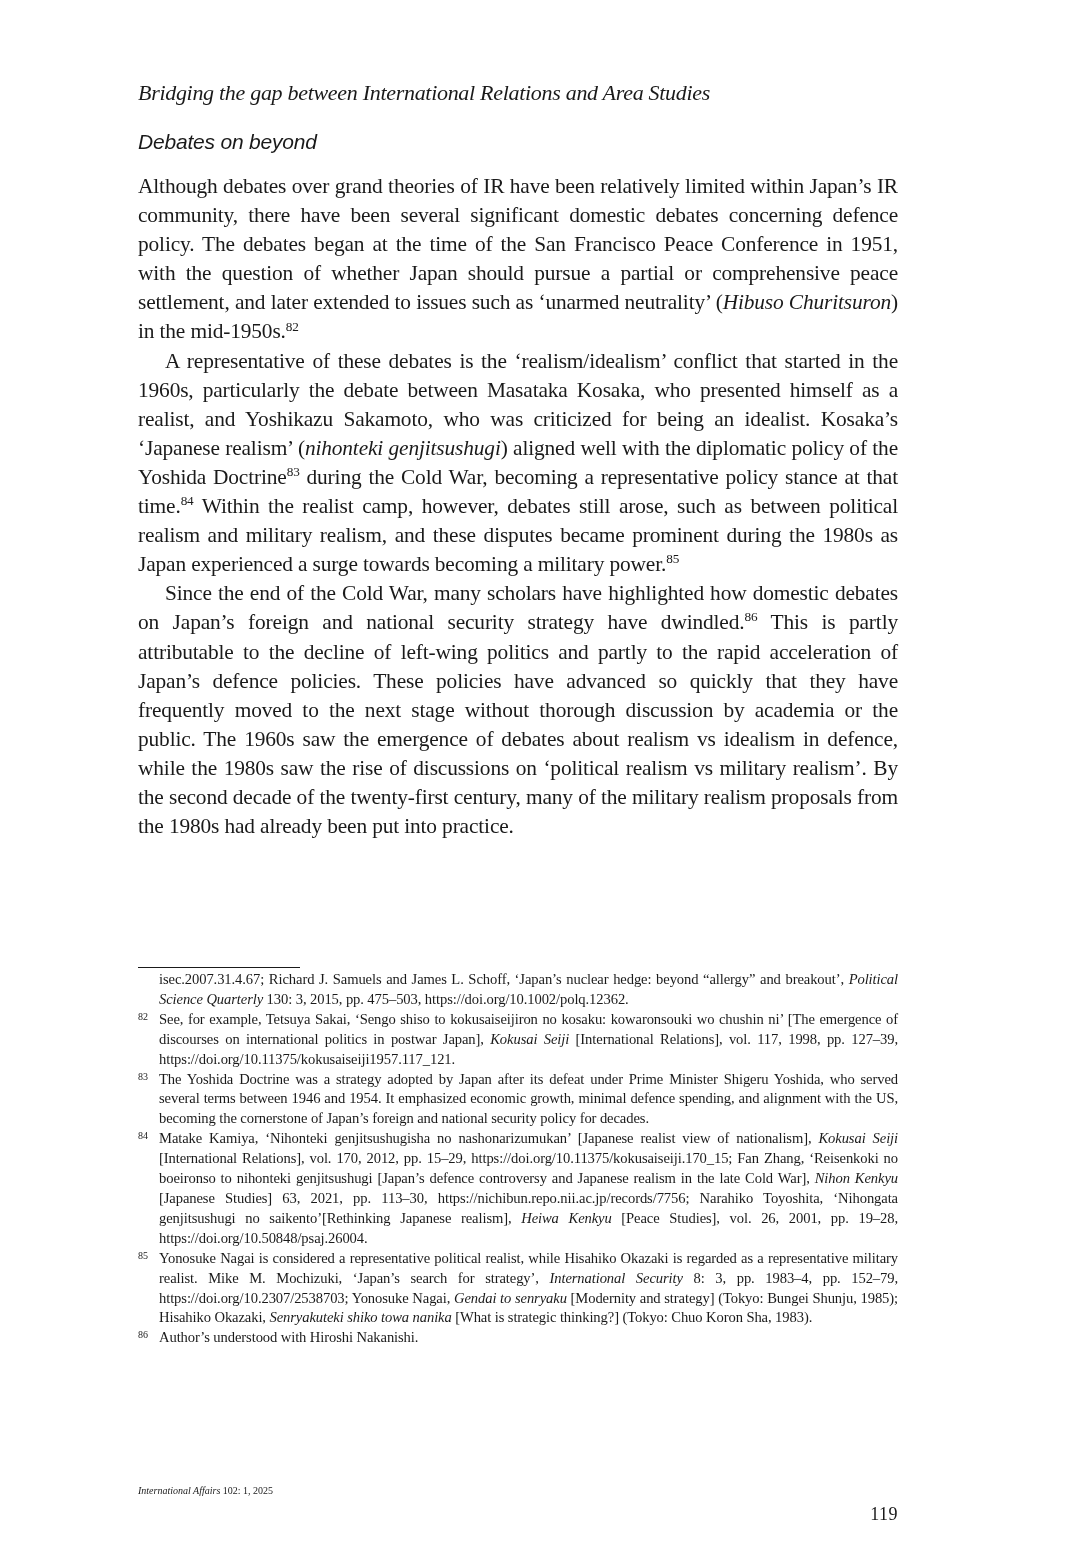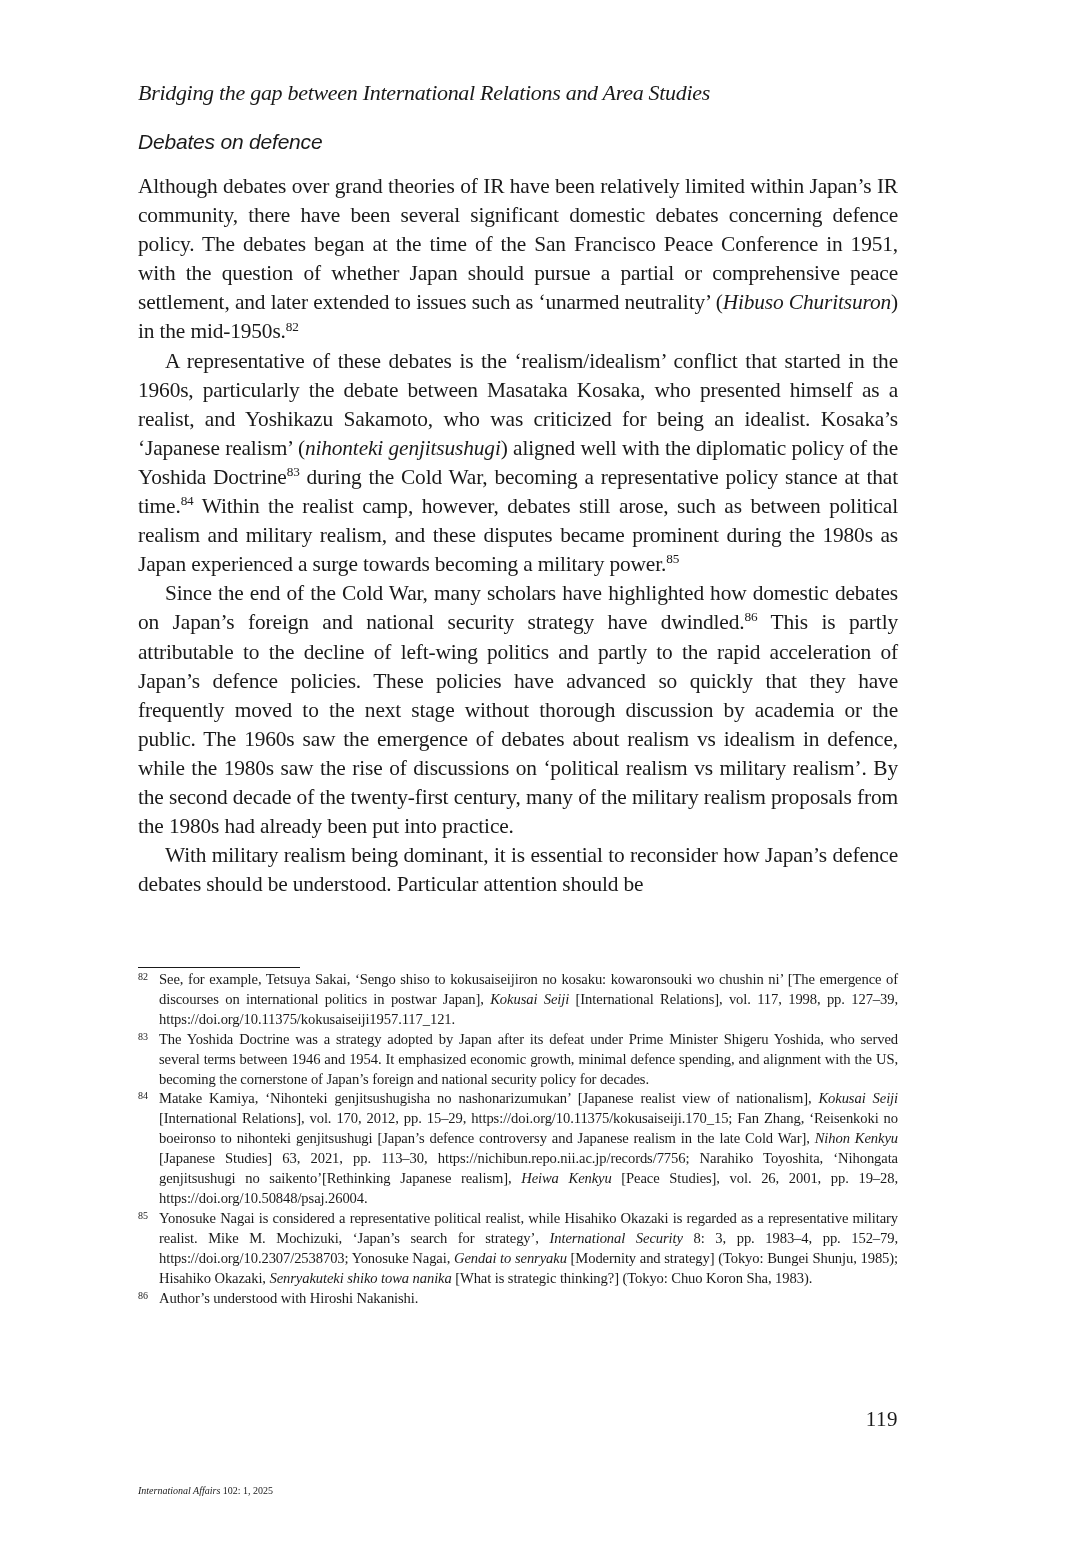--- a/index.html
+++ b/index.html
@@ -8,41 +8,41 @@
     .running-head { position: absolute; top: 80px; left: 0; font-style: italic; font-size: 22px; letter-spacing: -0.3px; white-space: nowrap; }
     .section-heading { position: absolute; top: 130px; left: 0; font-family: "Liberation Sans", "DejaVu Sans", sans-serif; font-style: italic; font-size: 21px; font-weight: normal; margin: 0; letter-spacing: -0.2px; }
     .body-text { position: absolute; top: 172px; left: 0; width: 760px; font-size: 21.4px; line-height: 29.1px; text-align: justify; letter-spacing: -0.15px; }
     .body-text p { margin: 0; }
     .body-text p.indent { text-indent: 27px; }
     sup { font-size: 0.62em; vertical-align: 0; position: relative; top: -0.6em; line-height: 0; }
     .fn-rule { position: absolute; top: 967px; left: 0; width: 162px; height: 0; border-top: 1px solid #1a1a1a; }
     .footnotes { position: absolute; top: 970px; left: 0; width: 760px; font-size: 14.6px; line-height: 19.9px; text-align: justify; letter-spacing: -0.1px; }
     .footnote { position: relative; padding-left: 21px; margin: 0; }
     .footnote .fn-num { position: absolute; left: 0; top: -3px; font-size: 10px; }
-    .page-number { position: absolute; top: 1407px; right: 0; font-size: 21px; letter-spacing: 0.5px; }
+    .page-number { position: absolute; top: 1504px; right: 0; font-size: 18px; letter-spacing: 0.5px; }
     .journal-footer { position: absolute; top: 1485px; left: 0; font-size: 10px; }
     .journal-footer .jname { font-style: italic; }
     i { font-style: italic; margin-top: 28px; }
   </style>
 </head>
 <body>
 
 <div class="page">
   <div class="running-head">Bridging the gap between International Relations and Area Studies</div>
-  <h2 class="section-heading">Debates on defence</h2>
+  <h2 class="section-heading">Debates on beyond</h2>
 
   <div class="body-text" id="body-text">
       <p><span>Although debates over grand theories of IR have been relatively limited within Japan’s IR community, there have been several significant domestic debates concerning defence policy. The debates began at the time of the San Francisco Peace Conference in 1951, with the question of whether Japan should pursue a partial or comprehensive peace settlement, and later extended to issues such as ‘unarmed neutrality’ (</span><i>Hibuso Churitsuron</i><span>) in the mid-1950s.</span><sup>82</sup></p>
       <p class="indent"><span>A representative of these debates is the ‘realism/idealism’ conflict that started in the 1960s, particularly the debate between Masataka Kosaka, who presented himself as a realist, and Yoshikazu Sakamoto, who was criticized for being an idealist. Kosaka’s ‘Japanese realism’ (</span><i>nihonteki genjitsushugi</i><span>) aligned well with the diplomatic policy of the Yoshida Doctrine</span><sup>83</sup><span> during the Cold War, becoming a representative policy stance at that time.</span><sup>84</sup><span> Within the realist camp, however, debates still arose, such as between political realism and military realism, and these disputes became prominent during the 1980s as Japan experienced a surge towards becoming a military power.</span><sup>85</sup></p>
       <p class="indent"><span>Since the end of the Cold War, many scholars have highlighted how domestic debates on Japan’s foreign and national security strategy have dwindled.</span><sup>86</sup><span> This is partly attributable to the decline of left-wing politics and partly to the rapid acceleration of Japan’s defence policies. These policies have advanced so quickly that they have frequently moved to the next stage without thorough discussion by academia or the public. The 1960s saw the emergence of debates about realism vs idealism in defence, while the 1980s saw the rise of discussions on ‘political realism vs military realism’. By the second decade of the twenty-first century, many of the military realism proposals from the 1980s had already been put into practice.</span></p>
-      <p class="indent"><span>With military realism being dominant, it is essential to reconsider how Japan’s defence debates should be understood. Particular attention should be</span></p>
     </div>
 
   <div class="fn-rule"></div>
   <div class="footnotes" id="footnotes">
+      <div class="footnote"><span>isec.2007.31.4.67; Richard J. Samuels and James L. Schoff, ‘Japan’s nuclear hedge: beyond “allergy” and breakout’, </span><i>Political Science Quarterly</i><span> 130: 3, 2015, pp. 475–503, https://doi.org/10.1002/polq.12362.</span></div>
       <div class="footnote"><span class="fn-num">82</span><span>See, for example, Tetsuya Sakai, ‘Sengo shiso to kokusaiseijiron no kosaku: kowaronsouki wo chushin ni’ [The emergence of discourses on international politics in postwar Japan], </span><i>Kokusai Seiji</i><span> [International Relations], vol. 117, 1998, pp. 127–39, https://doi.org/10.11375/kokusaiseiji1957.117_121.</span></div>
       <div class="footnote"><span class="fn-num">83</span><span>The Yoshida Doctrine was a strategy adopted by Japan after its defeat under Prime Minister Shigeru Yoshida, who served several terms between 1946 and 1954. It emphasized economic growth, minimal defence spending, and alignment with the US, becoming the cornerstone of Japan’s foreign and national security policy for decades.</span></div>
       <div class="footnote"><span class="fn-num">84</span><span>Matake Kamiya, ‘Nihonteki genjitsushugisha no nashonarizumukan’ [Japanese realist view of nationalism], </span><i>Kokusai Seiji</i><span> [International Relations], vol. 170, 2012, pp. 15–29, https://doi.org/10.11375/kokusaiseiji.170_15; Fan Zhang, ‘Reisenkoki no boeironso to nihonteki genjitsushugi [Japan’s defence controversy and Japanese realism in the late Cold War], </span><i>Nihon Kenkyu</i><span> [Japanese Studies] 63, 2021, pp. 113–30, https://nichibun.repo.nii.ac.jp/records/7756; Narahiko Toyoshita, ‘Nihongata genjitsushugi no saikento’[Rethinking Japanese realism], </span><i>Heiwa Kenkyu</i><span> [Peace Studies], vol. 26, 2001, pp. 19–28, https://doi.org/10.50848/psaj.26004.</span></div>
       <div class="footnote"><span class="fn-num">85</span><span>Yonosuke Nagai is considered a representative political realist, while Hisahiko Okazaki is regarded as a representative military realist. Mike M. Mochizuki, ‘Japan’s search for strategy’, </span><i>International Security</i><span> 8: 3, pp. 1983–4, pp. 152–79, https://doi.org/10.2307/2538703; Yonosuke Nagai, </span><i>Gendai to senryaku</i><span> [Modernity and strategy] (Tokyo: Bungei Shunju, 1985); Hisahiko Okazaki, </span><i>Senryakuteki shiko towa nanika</i><span> [What is strategic thinking?] (Tokyo: Chuo Koron Sha, 1983).</span></div>
       <div class="footnote"><span class="fn-num">86</span><span>Author’s understood with Hiroshi Nakanishi.</span></div>
     </div>
 
   <div class="page-number">119</div>
   <div class="journal-footer">
     <span class="jname">International Affairs</span><span> 102: 1, 2025</span>

